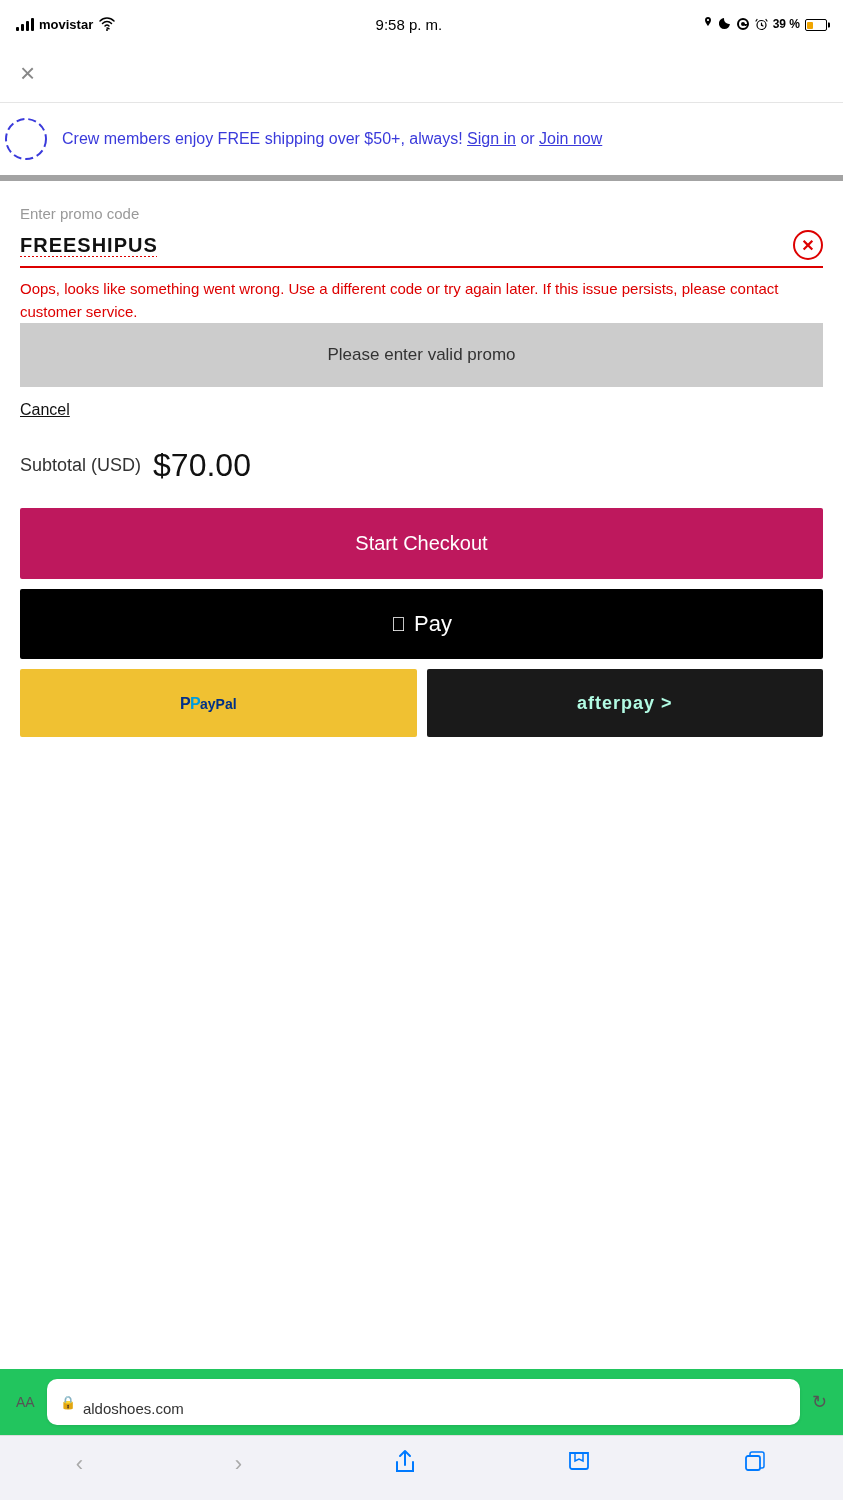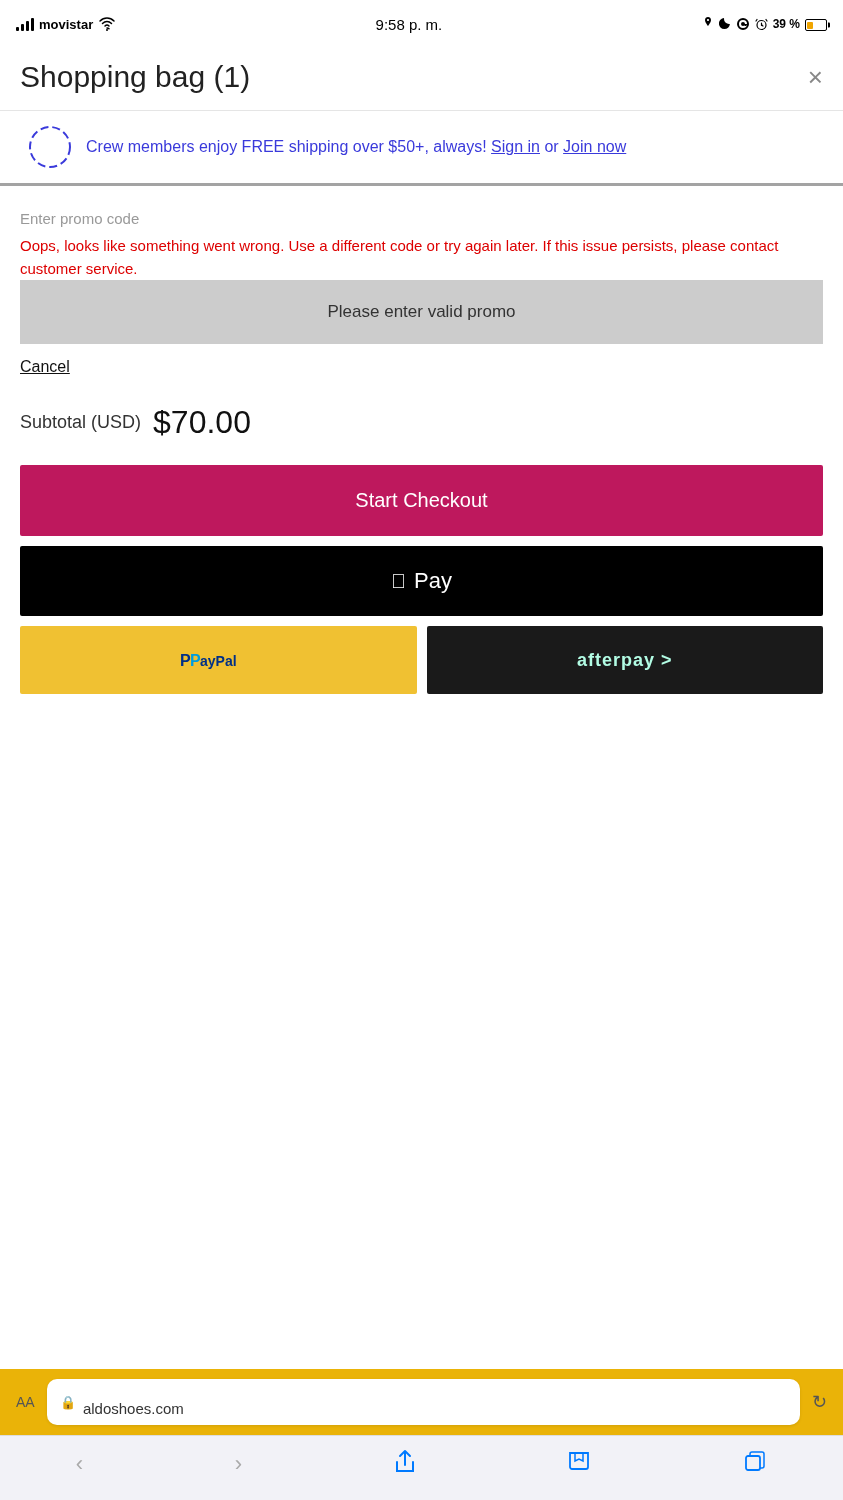--- a/index.html
+++ b/index.html
@@ -85,23 +85,23 @@
       cursor: pointer;
       line-height: 1;
       background: none;
       border: none;
     }
 
     
     .crew-banner {
       display: flex;
       align-items: center;
-      padding: 14px 28px;
+      padding: 14px 4px;
       gap: 14px;
-      border-bottom: 3px solid #a3a3a3;
+      border-bottom: 6px solid #a3a3a3;
       border-top: 1px solid #e5e5e5;
     }
     .crew-icon {
       width: 44px;
       height: 44px;
       flex-shrink: 0;
     }
     .crew-text {
       font-size: 16px;
       color: #3a3adb;
@@ -283,21 +283,21 @@
       bottom: 0;
       left: 0;
       width: 843px;
       background: #f2f2f7;
     }
     .url-bar {
       display: flex;
       align-items: center;
       padding: 10px 16px;
       gap: 12px;
-      background: #eab308;
+      background: #22c55e;
     }
     .url-aa {
       font-size: 14px;
       color: #555;
       font-weight: 500;
     }
     .url-field {
       flex: 1;
       background: #fff;
       border-radius: 10px;
@@ -385,36 +385,39 @@
     <span>39 %</span>
     <div class="battery">
       <div class="battery-body">
         <div class="battery-fill"></div>
       </div>
     </div>
   </div>
 </div>
 
 <div class="page-header">
-  <h1 class="page-title">Shopping bag (1)</h1>
   <button class="close-btn">×</button>
 </div>
 
 <div class="crew-banner">
   <svg class="crew-icon" viewBox="0 0 44 44" xmlns="http://www.w3.org/2000/svg">
     <circle cx="22" cy="22" r="20" stroke="#3a3adb" stroke-width="2" fill="none" stroke-dasharray="8 4"></circle>
   </svg>
   <div class="crew-text">
     Crew members enjoy FREE shipping over $50+, always! <a>Sign in</a> or <a>Join now</a>
   </div>
 </div>
 
 <div class="promo-section">
   <div class="promo-label">Enter promo code</div>
 
+  <div class="promo-input-row">
+    <input class="promo-input" type="text" value="FREESHIPUS" style="text-decoration: underline dotted rgb(221, 0, 0); text-underline-offset: 5px;">
+    <button class="promo-clear-btn">✕</button>
+  </div>
 
   <div class="promo-error">Oops, looks like something went wrong. Use a different code or try again later. If this issue persists, please contact customer service.</div>
 
   <button class="promo-submit-btn" disabled="">
     <span>Please enter valid promo</span>
   </button>
 
   <span class="cancel-link">Cancel</span>
 </div>
 

